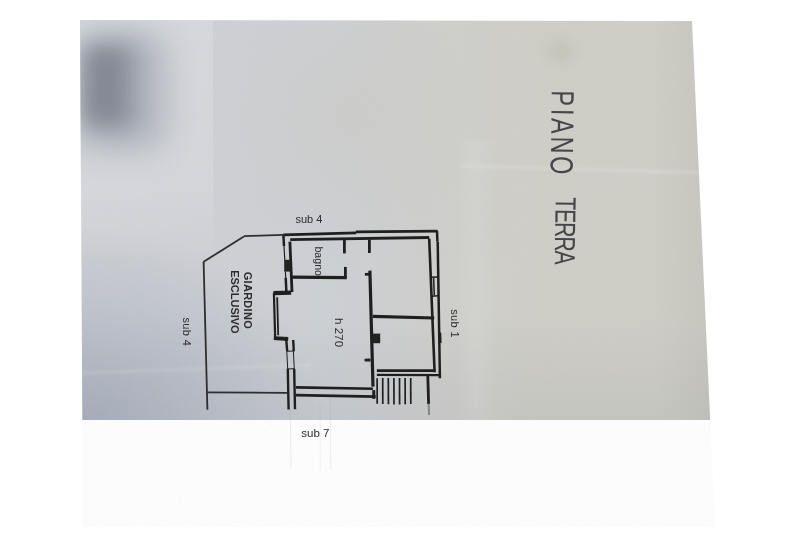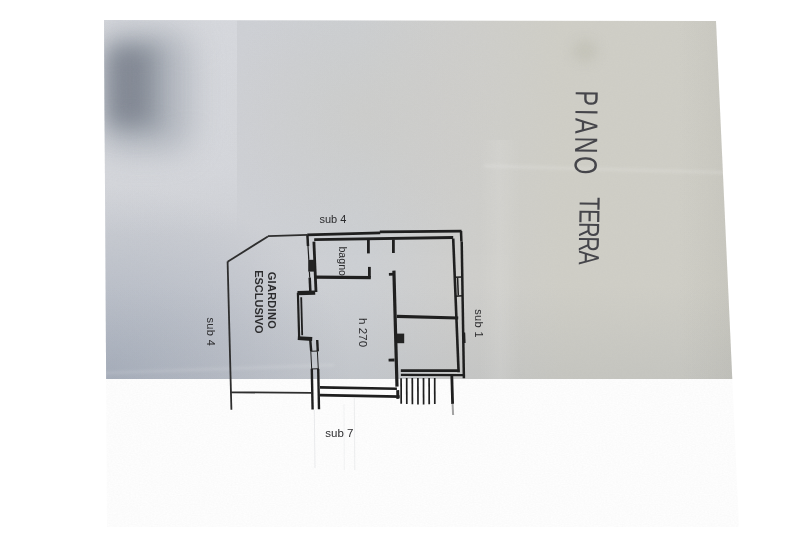--- a/index.html
+++ b/index.html
@@ -1,17 +1,17 @@
 <!DOCTYPE html>
 <html><head>
 <meta charset="utf-8">
 <style>
 html,body{margin:0;padding:0;background:#fff;}
 .page{position:relative;width:800px;height:550px;background:#ffffff;overflow:hidden;font-family:"Liberation Sans",sans-serif;}
-.photo{position:absolute;left:104px;top:20px;width:635px;height:359px;
+.photo{position:absolute;left:80px;top:20px;width:635px;height:400px;
   clip-path:polygon(0px 0px,612px 1px,635px 507px,3px 507px);
   background:
     linear-gradient(180deg, rgba(255,255,255,0) 74%, rgba(125,133,146,0.12) 100%),
     radial-gradient(ellipse 330px 260px at 0% 100%, rgba(138,150,170,.55), rgba(138,150,170,0) 75%),
     linear-gradient(89deg, #d0d2d7 0%, #cfd1d6 22%, #cdd0d4 40%, #cfcfcd 55%, #d0cfc7 72%, #d0cfc7 90%, #cecdc5 100%);
 }
 .colL{position:absolute;left:0;top:0;width:133px;height:100%;
   background:linear-gradient(180deg, rgba(227,229,234,.40) 0%, rgba(227,229,234,.32) 42%, rgba(227,229,234,0) 60%);}
 .warmTop{position:absolute;left:118px;top:-40px;width:280px;height:270px;
   background:radial-gradient(closest-side, rgba(206,203,194,.42), rgba(206,203,194,0));}

